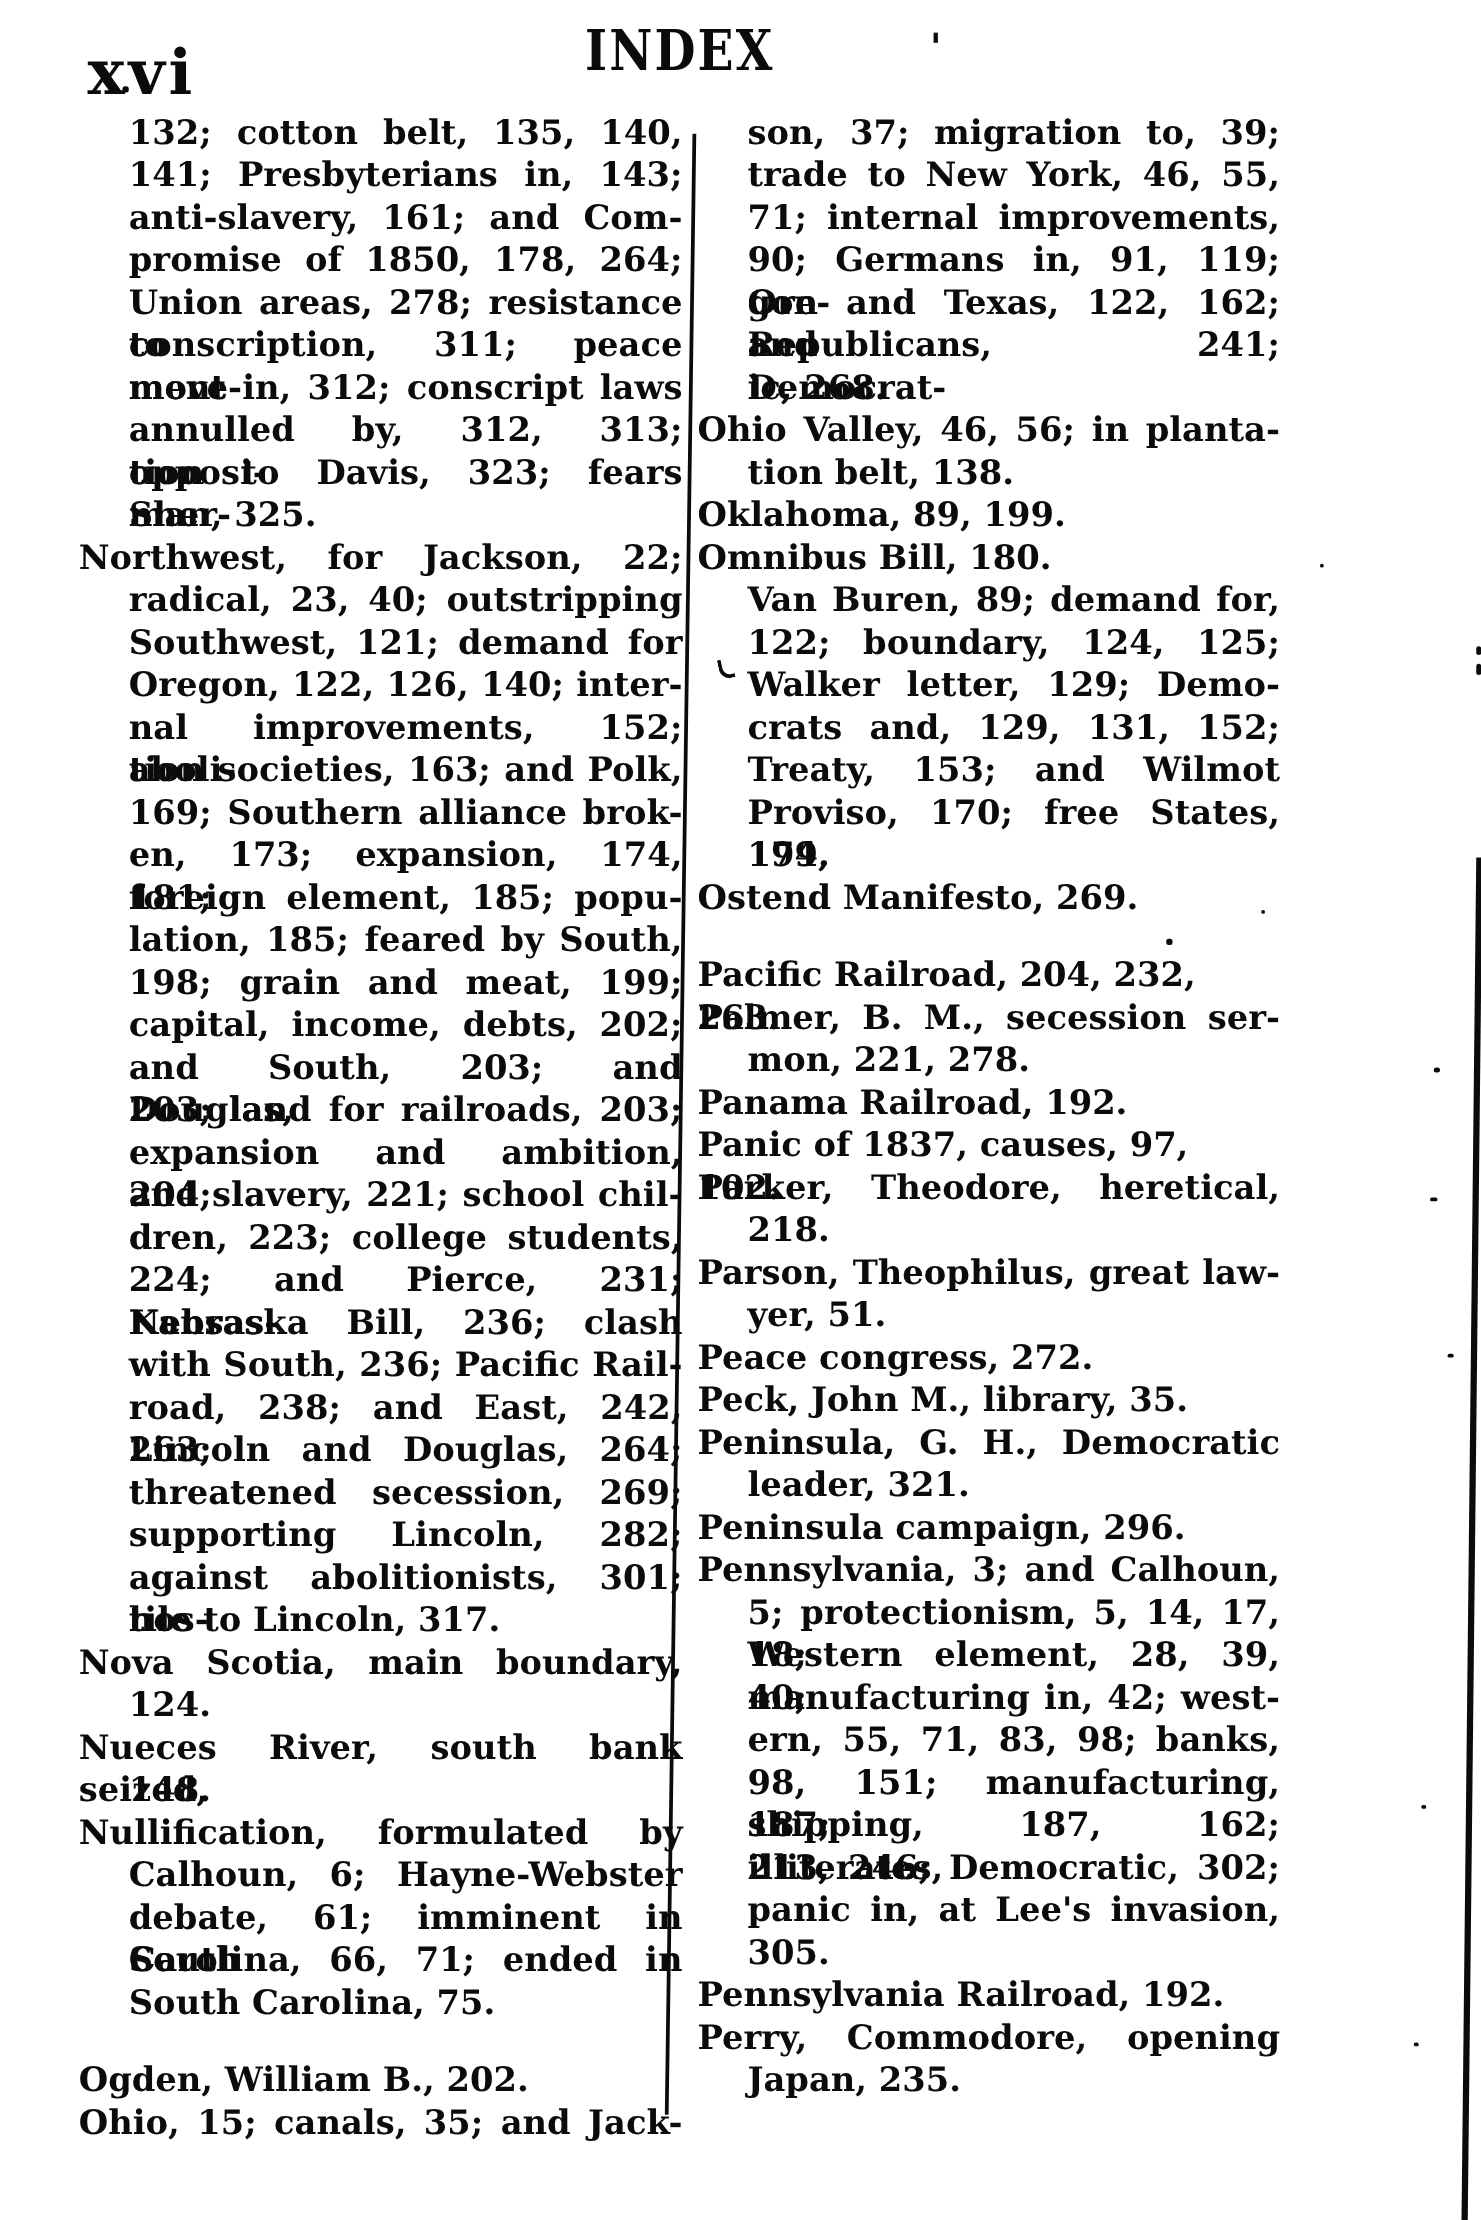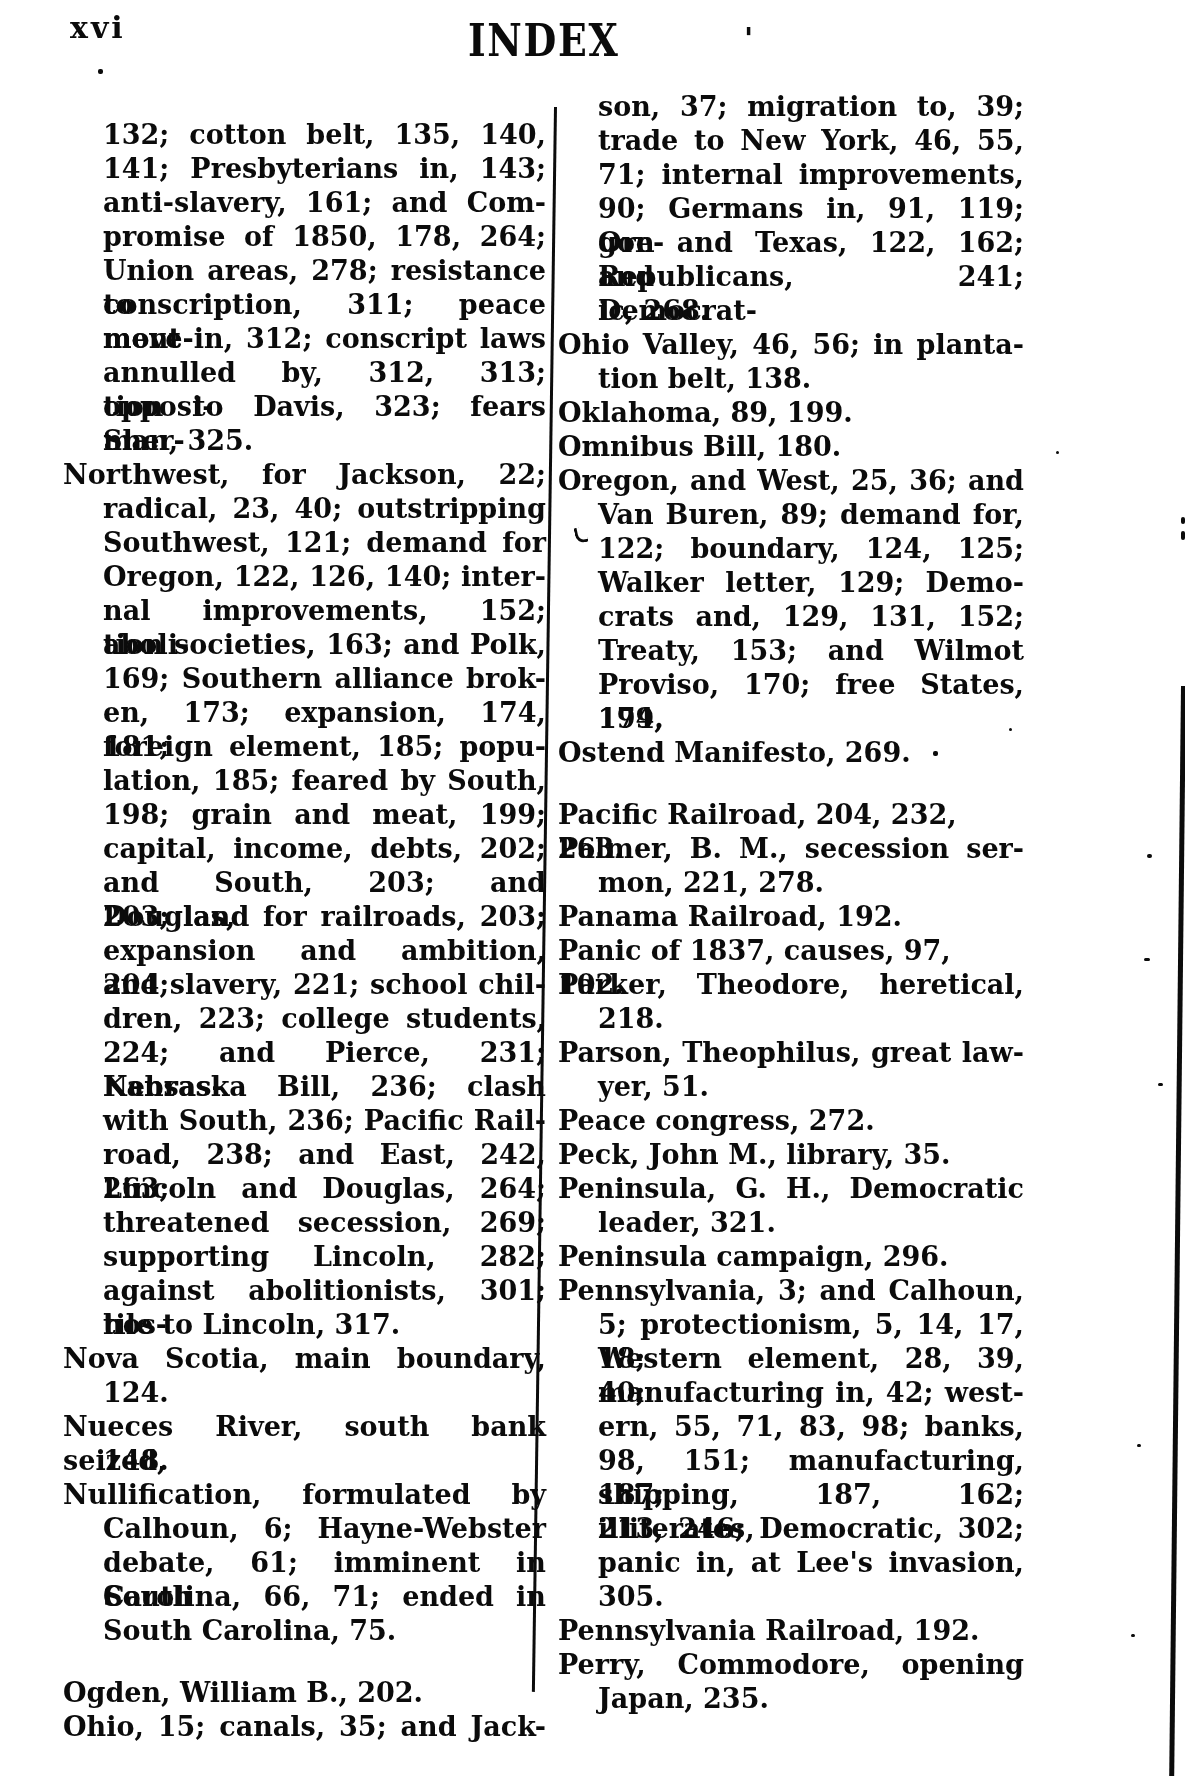--- a/index.html
+++ b/index.html
@@ -6,30 +6,30 @@
   .page{
     position:relative;
     width:1185px;height:1776px;
     background:#ffffff;
     color:#0b0b0b;
     font-family:"DejaVu Serif","Liberation Serif",serif;
     font-weight:700;
     overflow:hidden;
   }
   .pagenum{
-    position:absolute;left:70px;top:10px;
-    font-size:30px;letter-spacing:3px;
+    position:absolute;left:70px;top:28px;
+    font-size:50px;letter-spacing:3px;
   }
   .title{
     position:absolute;left:468px;top:14px;
     font-size:45px;letter-spacing:2px;
     transform:scaleX(.84);transform-origin:left center;
   }
   .col{position:absolute;top:90px;}
-  .col-left{left:63px;width:483px;margin-top:28px;}
+  .col-left{left:63px;width:483px;}
   .col-right{left:558px;width:466px;}
   .ln{height:34px;line-height:34px;font-size:27px;}
   .ln.jst{text-align:justify;text-align-last:justify;}
   .ln.ind{padding-left:40px;}
   .ln.blank{height:28px;}
   .divider{
     position:absolute;left:554px;top:107px;width:3px;height:1585px;
     background:#0b0b0b;transform:rotate(.8deg);transform-origin:top left;
   }
   .edge-line{
@@ -109,21 +109,20 @@
       <div class="ln ind jst">trade to New York, 46, 55,</div>
       <div class="ln ind jst">71; internal improvements,</div>
       <div class="ln ind jst">90; Germans in, 91, 119; Ore-</div>
       <div class="ln ind jst">gon and Texas, 122, 162; and</div>
       <div class="ln ind jst">Republicans, 241; Democrat-</div>
       <div class="ln ind">ic, 268.</div>
       <div class="ln jst">Ohio Valley, 46, 56; in planta-</div>
       <div class="ln ind">tion belt, 138.</div>
       <div class="ln">Oklahoma, 89, 199.</div>
       <div class="ln">Omnibus Bill, 180.</div>
-      <div class="ln jst">Oregon, and West, 25, 36; and</div>
       <div class="ln ind jst">Van Buren, 89; demand for,</div>
       <div class="ln ind jst">122; boundary, 124, 125;</div>
       <div class="ln ind jst">Walker letter, 129; Demo-</div>
       <div class="ln ind jst">crats and, 129, 131, 152;</div>
       <div class="ln ind jst">Treaty, 153; and Wilmot</div>
       <div class="ln ind jst">Proviso, 170; free States, 174,</div>
       <div class="ln ind">199.</div>
       <div class="ln">Ostend Manifesto, 269.</div>
       <div class="ln blank"></div>
       <div class="ln">Pacific Railroad, 204, 232, 263.</div>

